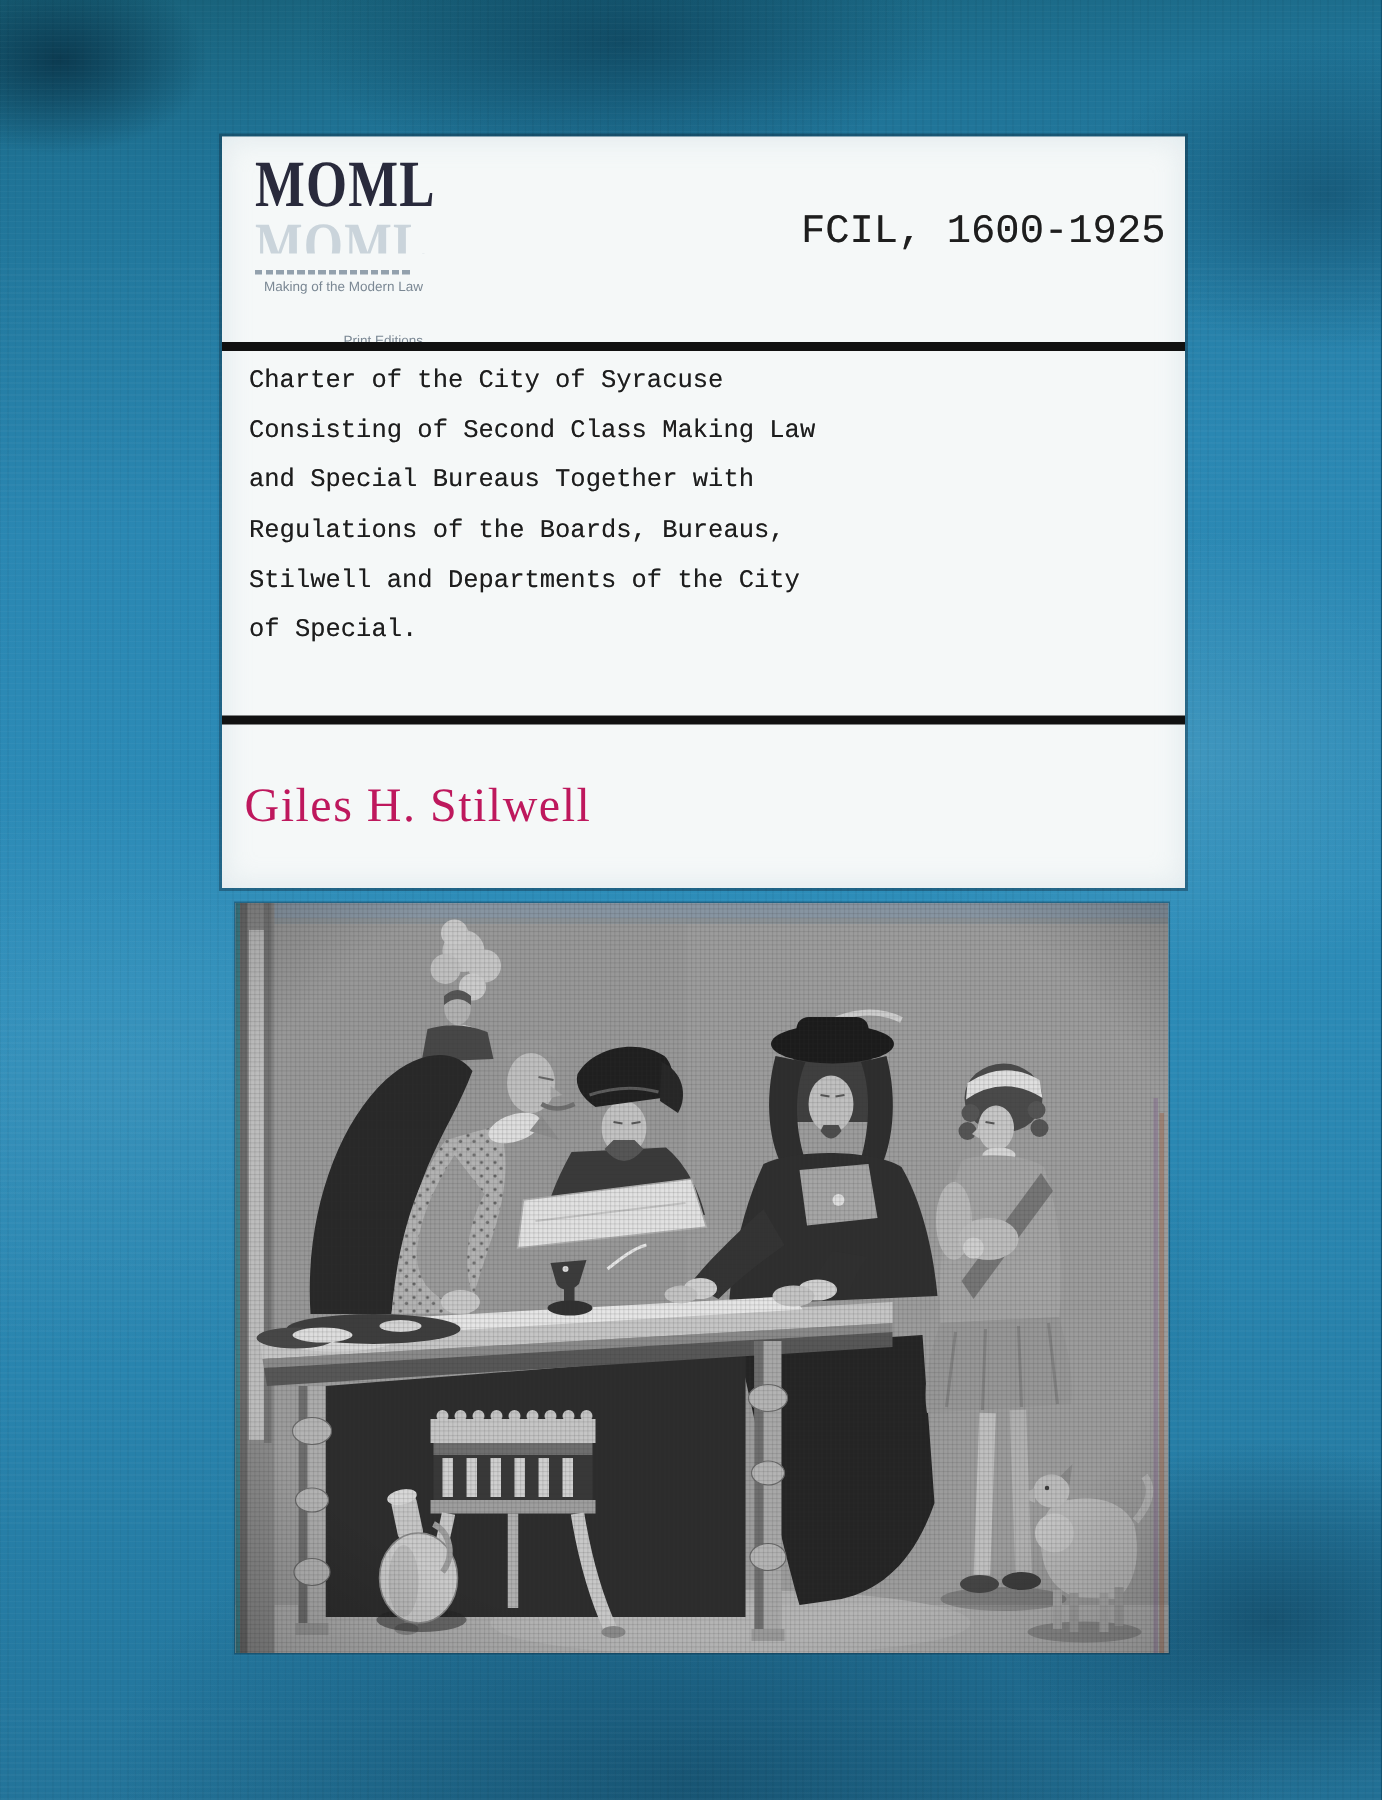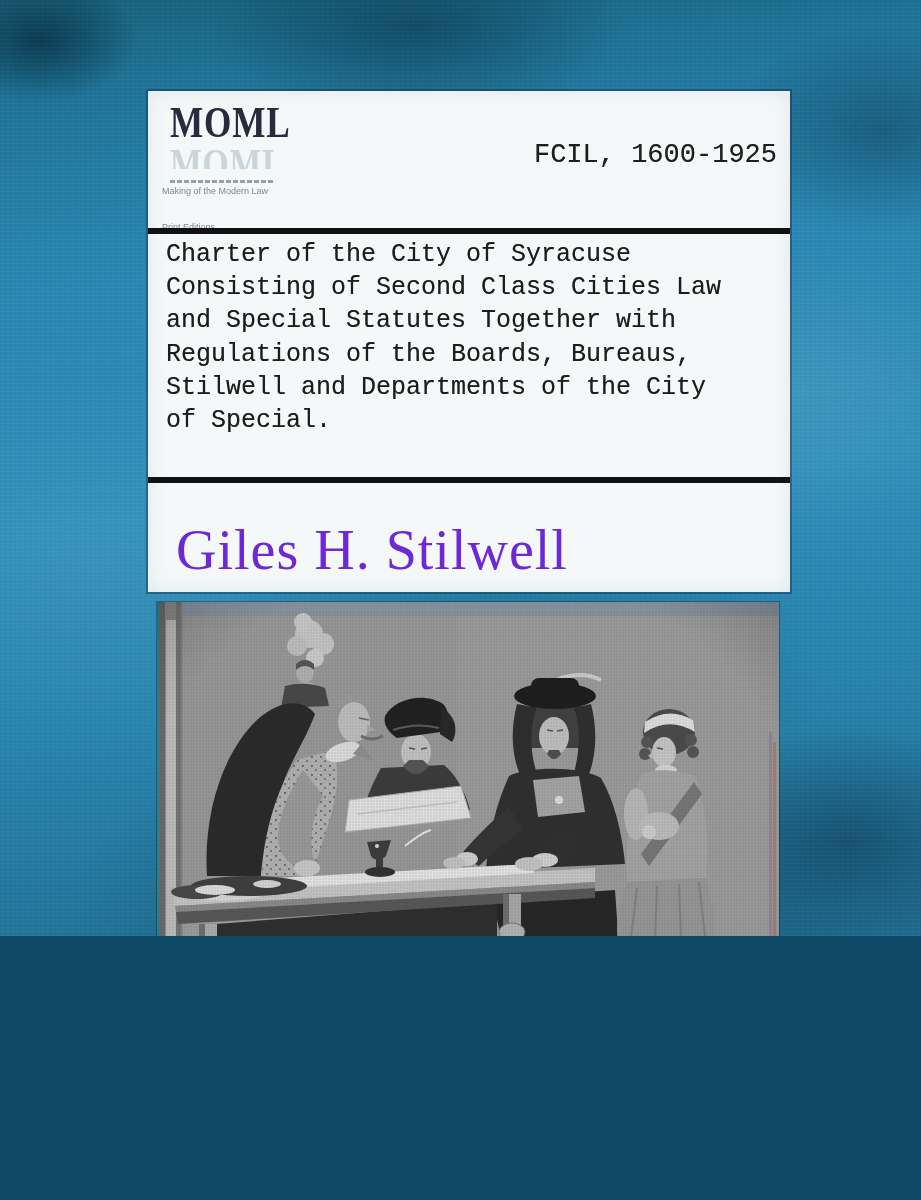--- a/index.html
+++ b/index.html
@@ -1,16 +1,16 @@
 <!DOCTYPE html>
 <html><head>
 <meta charset="utf-8">
 <style>
   html,body{margin:0;padding:0;background:#0e4965;}
-  .stage{position:relative;width:921px;height:936px;margin:0 auto;overflow:hidden;
+  .stage{position:relative;width:921px;height:1200px;margin:0 auto;overflow:hidden;
     font-family:"Liberation Sans",sans-serif;}
   
   .bg{position:absolute;inset:0;
     background:
       radial-gradient(140px 90px at 40px 40px, rgba(6,44,64,.75), transparent 70%),
       radial-gradient(300px 130px at 45% 28px, rgba(8,50,72,.55), transparent 70%),
       radial-gradient(220px 150px at 96% 130px, rgba(10,55,80,.45), transparent 70%),
       radial-gradient(320px 220px at 86% 42%, rgba(255,255,255,.09), transparent 70%),
       radial-gradient(420px 280px at 10% 60%, rgba(255,255,255,.06), transparent 70%),
       radial-gradient(420px 240px at 55% 72%, rgba(16,70,95,.35), transparent 75%),
@@ -26,33 +26,33 @@
     background:#f5f8f8;
     box-shadow:inset 0 0 20px rgba(160,190,205,.28), 0 0 0 2px rgba(12,36,54,.38);}
   .logo{position:absolute;left:22px;top:10px;width:128px;height:112px;}
   .wordmark{font-family:"Liberation Serif",serif;font-weight:bold;font-size:44px;line-height:1;
     color:#292a3c;letter-spacing:1px;transform:scaleX(.8);transform-origin:left top;}
   .reflection{position:absolute;left:0;top:42px;height:26px;overflow:hidden;
     font-family:"Liberation Serif",serif;font-weight:bold;font-size:42px;line-height:1;
     color:#aebdc8;opacity:.6;letter-spacing:1px;transform:scaleX(.8);transform-origin:left top;}
   .fineline{position:absolute;left:0;top:79px;width:104px;height:3px;
     background:repeating-linear-gradient(90deg,#93a1ad 0 5px, rgba(147,161,173,0) 5px 7px);}
-  .tagline{position:absolute;left:-8px;width:120px;text-align:left;
+  .tagline{position:absolute;left:-8px;width:120px;text-align:right;
     font-size:9px;line-height:11px;color:#7b8894;letter-spacing:0;}
   .tag1{top:85px;} .tag2{top:97px;margin-top:24px;}
   .collection{position:absolute;top:47px;right:13px;
     font-family:"Liberation Mono",monospace;font-size:27px;line-height:34px;color:#1e1e1e;
     text-shadow:0 0 .4px rgba(0,0,0,.45);}
   .rule{position:absolute;left:0;right:0;height:6px;background:#111;}
   .rule1{top:137px;} .rule2{top:386px;}
   .title{position:absolute;top:147px;left:18px;right:6px;
-    font-family:"Liberation Mono",monospace;font-size:25px;line-height:33.2px;color:#1d1d1d;
+    font-family:"Liberation Mono",monospace;font-size:17px;line-height:33.2px;color:#1d1d1d;
     text-shadow:0 0 .4px rgba(0,0,0,.5);white-space:nowrap;}
-  .author{position:absolute;top:427px;left:28px;
-    font-family:"Liberation Serif",serif;font-size:56px;color:#6d28d9;letter-spacing:1px;}
+  .author{position:absolute;top:427px;left:15px;
+    font-family:"Liberation Serif",serif;font-size:32px;color:#be185d;letter-spacing:1px;}
   .illustration{position:absolute;left:157px;top:602px;width:622px;height:500px;
     box-shadow:0 0 0 1px rgba(10,30,45,.35);display:block;}
 </style>
 </head>
 <body>
 
 <div class="stage">
   <div class="bg"></div>
 
   <div class="card">
@@ -63,22 +63,22 @@
       <div class="tagline tag1">Making of the Modern Law</div>
       <div class="tagline tag2">Print Editions</div>
     </div>
 
     <div class="collection">FCIL, 1600-1925</div>
 
     <div class="rule rule1"></div>
 
     <div class="title">
       <div>Charter of the City of Syracuse</div>
-      <div>Consisting of Second Class Cities Law</div>
-      <div>and Special Statutes Together with</div>
+      <div>Consisting of Second Class Making Law</div>
+      <div>and Special Bureaus Together with</div>
       <div>Regulations of the Boards, Bureaus,</div>
       <div>Stilwell and Departments of the City</div>
       <div>of Special.</div>
     </div>
 
     <div class="rule rule2"></div>
 
     <div class="author">Giles H. Stilwell</div>
   </div>
 

